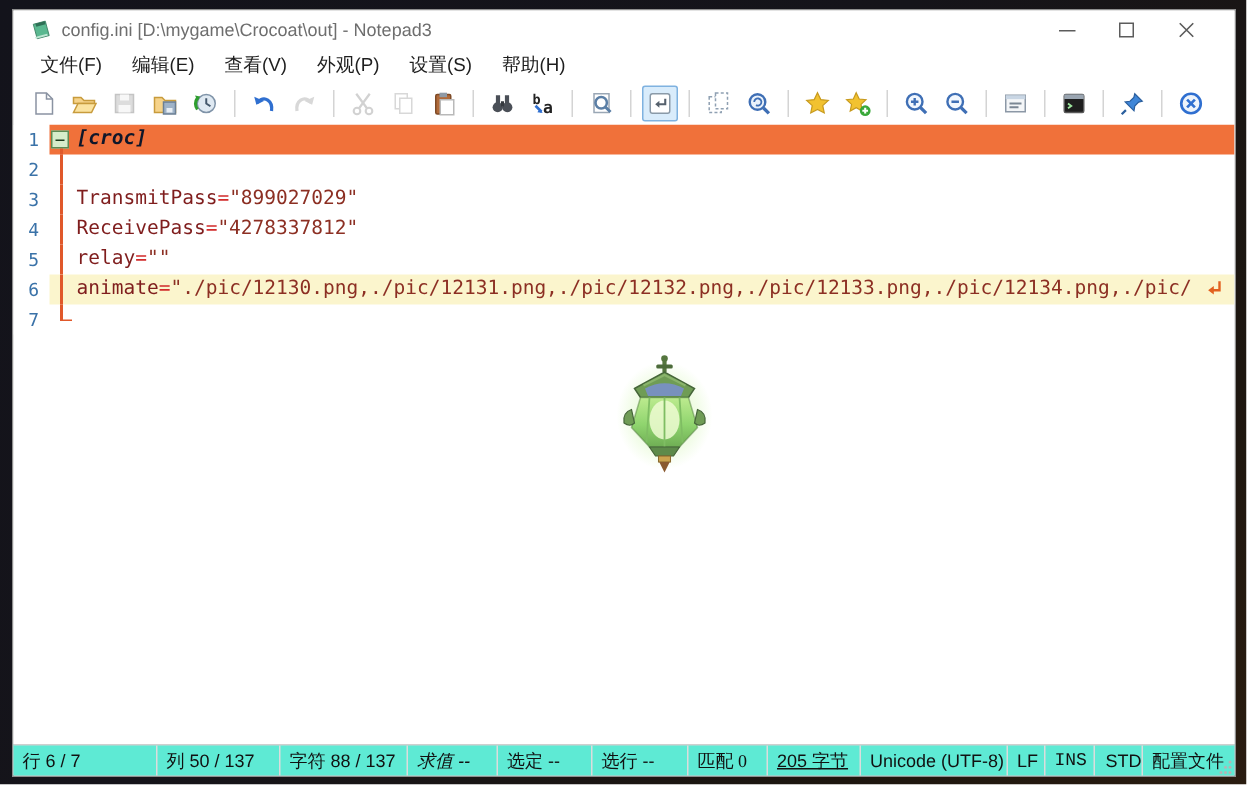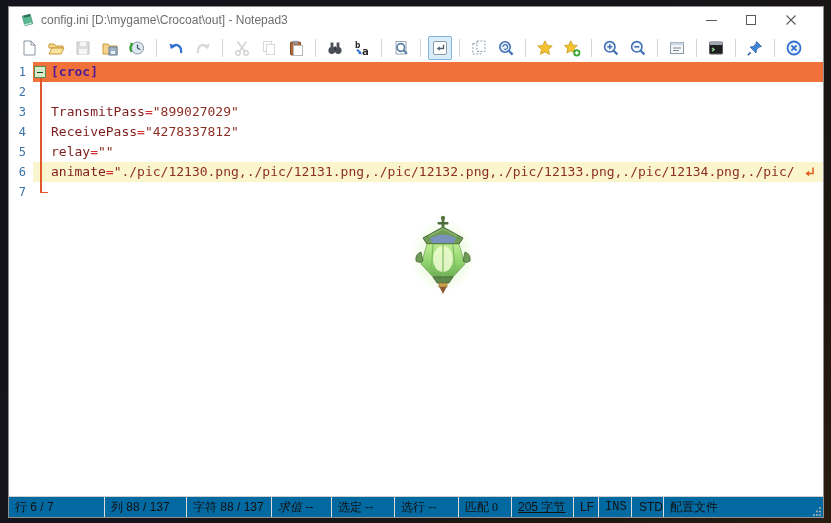--- a/index.html
+++ b/index.html
@@ -55,26 +55,26 @@
   .fold-stem { position:absolute; left:7px; width:1.5px; background:#e0582a; }
   .stem-below { top:16px; bottom:0; }
   .stem-full { top:0; bottom:0; }
   .stem-foot-v { top:0; height:11px; }
   .fold-foot-h { position:absolute; left:7px; top:9.5px; width:8px; height:1.5px; background:#e0582a; }
   .code-text { flex:1; white-space:pre; font-size:13px; line-height:20px; padding-left:2px;
     position:relative; min-width:0; }
   .tk-key { color:#7f1d1d; }
   .tk-op { color:#d22c2c; }
   .tk-str { color:#8c2f23; }
-  .tk-section { color:#4c1d95; font-weight:bold; }
+  .tk-section { color:#0f172a; font-weight:bold;font-style:italic; }
   .wrap-marker { position:absolute; right:7px; top:3px; width:13px; height:13px; }
   .sprite { position:absolute; left:400px; top:152px; width:68px; height:82px; }
 
   
-  .statusbar { height:21px; flex:none; display:flex; align-items:stretch; background:#0369a1;
+  .statusbar { height:21px; flex:none; display:flex; align-items:stretch; background:#5eead4;
     border-top:1px solid #cfcfcf; font-size:12px; color:#111; position:relative; }
   .sb-seg { border-right:1px solid #dcdcdc; padding-left:6px; line-height:20px; white-space:nowrap;
     overflow:hidden; flex:none; }
   .sb-seg:last-of-type { border-right:none; }
   .grip { position:absolute; right:1px; bottom:1px; width:10px; height:10px; }
 </style>
 </head>
 <body>
 
 <div class="desktop">
@@ -97,20 +97,28 @@
           <span class="glyph-max"></span>
         </button>
         <button class="win-btn">
           <svg width="12" height="12" viewBox="0 0 12 12">
             <path d="M1.5 1.5l9 9M10.5 1.5l-9 9" stroke="#5c5c5c" stroke-width="1.1"></path>
           </svg>
         </button>
       </div>
     </div>
 
+    <div class="menubar">
+      <span class="menu-item">文件(F)</span>
+      <span class="menu-item">编辑(E)</span>
+      <span class="menu-item">查看(V)</span>
+      <span class="menu-item">外观(P)</span>
+      <span class="menu-item">设置(S)</span>
+      <span class="menu-item">帮助(H)</span>
+    </div>
 
     <div class="toolbar">
         <button class="tb-btn"><span class="ticon"><svg viewBox="0 0 18 18">
               <path d="M4 2h7l4 4v10H4z" fill="#fff" stroke="#8a93a2"></path>
               <path d="M11 2v4h4" fill="none" stroke="#8a93a2"></path>
             </svg></span></button>
         <button class="tb-btn"><span class="ticon"><svg viewBox="0 0 18 18">
               <path d="M2 5h5l2 2h7v2H2z" fill="#f6d38a" stroke="#c89b3c"></path>
               <path d="M2 15l3-6h12l-3 6z" fill="#fbe3a0" stroke="#c89b3c"></path>
             </svg></span></button>
@@ -331,27 +339,28 @@
         <path d="M12 38 q-6 2 -5 9 q4 3 7 0 Z" fill="#6f9c55" stroke="#46663a" stroke-width="0.8"></path>
         <path d="M56 38 q6 2 5 9 q-4 3 -7 0 Z" fill="#6f9c55" stroke="#46663a" stroke-width="0.8"></path>
         <path d="M24 63 L44 63 L40 69 L28 69 Z" fill="#5d8a4a" stroke="#46663a" stroke-width="0.8"></path>
         <rect x="30" y="69" width="8" height="4" fill="#caa34e" stroke="#8a6a2e" stroke-width="0.7"></rect>
         <path d="M30.5 73 L37.5 73 L34 80 Z" fill="#8a5a30"></path>
       </svg>
     </div>
 
     <div class="statusbar">
       <div class="sb-seg" style="width: 96px;">行  6 / 7</div>
-        <div class="sb-seg" style="width: 82px;">列  88 / 137</div>
+        <div class="sb-seg" style="width: 82px;">列  50 / 137</div>
         <div class="sb-seg" style="width: 85px;">字符  88 / 137</div>
         <div class="sb-seg" style="width: 60px; font-style: italic;">求值  --</div>
         <div class="sb-seg" style="width: 63px;">选定  --</div>
         <div class="sb-seg" style="width: 64px;">选行  --</div>
         <div class="sb-seg" style="width: 53px; font-family: Liberation Serif, serif;">匹配  0</div>
         <div class="sb-seg" style="width: 62px; text-decoration: underline;">205 字节</div>
+        <div class="sb-seg" style="width: 98px;">Unicode (UTF-8)</div>
         <div class="sb-seg" style="width: 25px;">LF</div>
         <div class="sb-seg" style="width: 33px; font-family: Liberation Mono, monospace;">INS</div>
         <div class="sb-seg" style="width: 32px; text-align: right;">STD</div>
         <div class="sb-seg" style="flex: 1 1 0%;">配置文件</div>
         <svg class="grip" viewBox="0 0 10 10">
         <circle cx="8" cy="2" r="1" fill="#b5b5b5"></circle>
         <circle cx="8" cy="5.5" r="1" fill="#b5b5b5"></circle>
         <circle cx="5" cy="5.5" r="1" fill="#b5b5b5"></circle>
         <circle cx="8" cy="9" r="1" fill="#b5b5b5"></circle>
         <circle cx="5" cy="9" r="1" fill="#b5b5b5"></circle>

